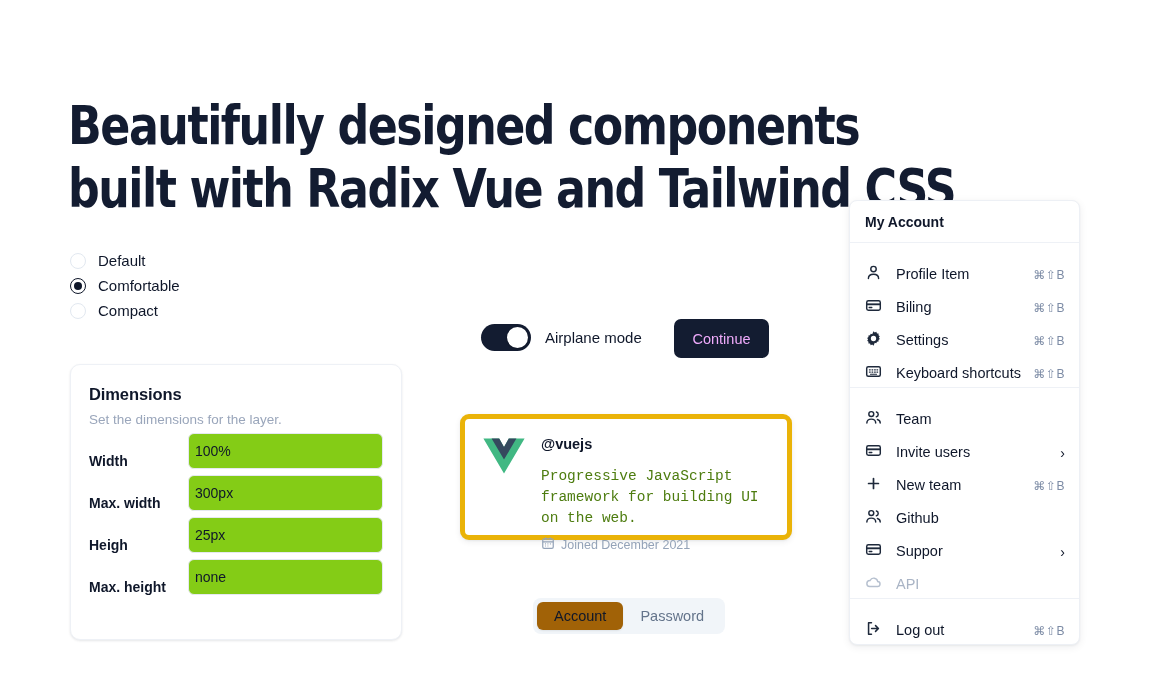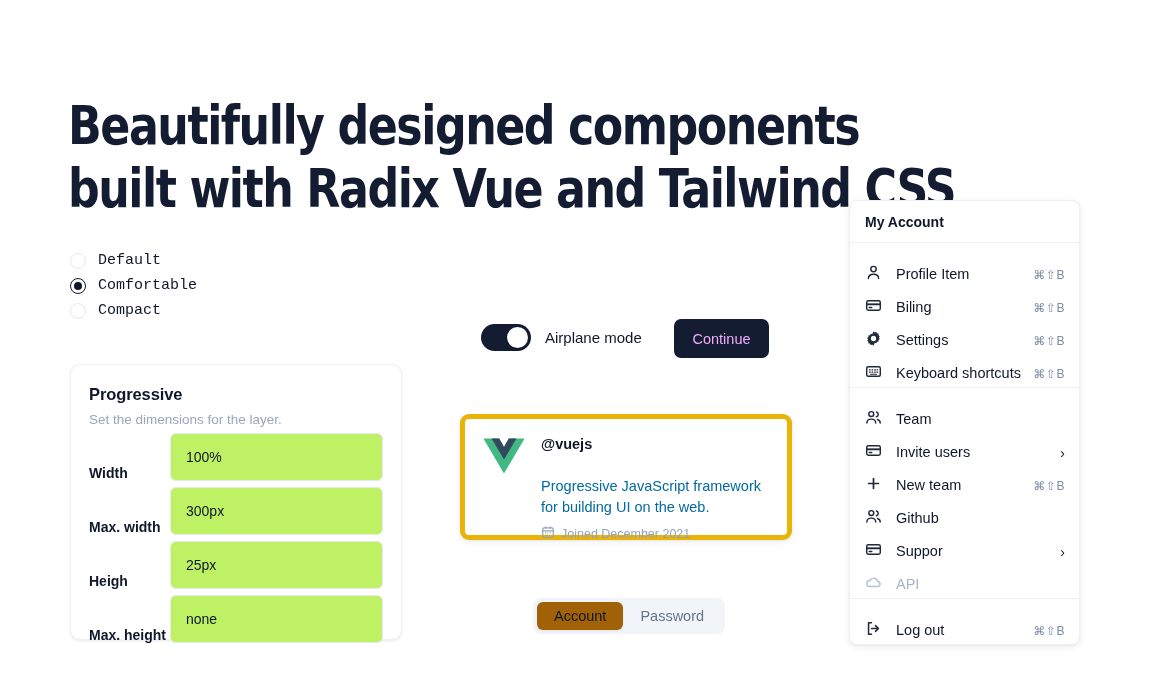--- a/index.html
+++ b/index.html
@@ -22,21 +22,21 @@
     letter-spacing: -1.6px;
     color: #131c31;
     font-family: "DejaVu Sans", sans-serif;
     font-stretch: condensed;
     transform: scaleX(0.93);
     transform-origin: left top;
   }
   .hero .line { display: block; white-space: nowrap; }
 
   
-  .radio-group { position: absolute; left: 70px; top: 248px; font-family: Liberation Mono, monospace; }
+  .radio-group { position: absolute; left: 70px; top: 248px; }
   .radio-row { display: flex; align-items: center; height: 25px; margin-bottom: 0px; }
   .radio-dot {
     width: 16px; height: 16px; border-radius: 50%;
     border: 1.5px solid #e2e8f0; background: #fff;
     display: inline-flex; align-items: center; justify-content: center;
     flex: 0 0 auto;
   }
   .radio-dot.checked { border-color: #0f172a; }
   .radio-dot.checked::after {
     content: ""; width: 8px; height: 8px; border-radius: 50%; background: #0f172a;
@@ -48,24 +48,24 @@
     position: absolute; left: 70px; top: 364px; width: 332px; height: 276px;
     background: #ffffff; border: 1px solid #eef1f6; border-radius: 10px;
     box-shadow: 0 1px 3px rgba(15,23,42,0.07), 0 1px 2px rgba(15,23,42,0.04);
     padding: 20px 18px 18px 18px;
   }
   .dim-title { font-size: 16.5px; font-weight: 600; color: #0f172a; letter-spacing: -0.1px; }
   .dim-sub { font-size: 13.5px; color: #9aa6bb; margin-top: 8px; }
   .dim-row { display: flex; align-items: flex-end; margin-top: 6px; }
   .dim-label { width: 104px; font-size: 14px; font-weight: 600; color: #0f172a; }
   .dim-input {
-    flex: 1 1 auto; height: 48px;
+    flex: 1 1 auto; height: 36px;
     border: 1px solid #e5e9f0; border-radius: 6px;
-    background: #bef264; font-size: 14px; color: #0f172a;
-    padding: 0 15px; font-family: "Liberation Sans", sans-serif;
+    background: #84cc16; font-size: 14px; color: #0f172a;
+    padding: 0 6px; font-family: "Liberation Sans", sans-serif;
     outline: none;
   }
 
   
   .switch-wrap { position: absolute; left: 481px; top: 324px; display: flex; align-items: center; }
   .switch {
     width: 50px; height: 27px; border-radius: 14px; background: #131c31;
     position: relative; flex: 0 0 auto;
   }
   .switch .knob {
@@ -84,21 +84,21 @@
 
   
   .hover-card {
     position: absolute; left: 460px; top: 414px; width: 332px; height: 126px;
     background: #ffffff; border: 5px solid #eab308; border-radius: 9px;
     box-shadow: 0 2px 6px rgba(15,23,42,0.07), 0 1px 2px rgba(15,23,42,0.05);
     display: flex; padding: 17px 18px;
   }
   .vue-logo { width: 42px; height: 40px; flex: 0 0 auto; margin-right: 16px; margin-top: 2px; }
   .hc-handle { font-size: 14.5px; font-weight: 700; color: #0f172a; }
-  .hc-desc { font-size: 14.5px; line-height: 21px; color: #0369a1; margin-top: 24px; max-width: 248px; }
+  .hc-desc { font-size: 14.5px; line-height: 21px; color: #4d7c0f; margin-top: 14px; max-width: 248px; font-family: Liberation Mono, monospace; }
   .hc-joined { display: flex; align-items: center; margin-top: 7px; font-size: 12.5px; color: #94a3b8; }
   .hc-joined svg { margin-right: 6px; }
 
   
   .tabs {
     position: absolute; left: 533px; top: 598px;
     background: #f1f5f9; border-radius: 8px; padding: 4px;
     display: flex; align-items: center;
   }
   .tab {
@@ -150,21 +150,21 @@
         <span class="radio-dot checked"></span>
         <span class="radio-label">Comfortable</span>
       </div>
       <div class="radio-row">
         <span class="radio-dot"></span>
         <span class="radio-label">Compact</span>
       </div>
     </div>
 
   <div class="dimensions-card">
-    <div class="dim-title">Progressive</div>
+    <div class="dim-title">Dimensions</div>
     <div class="dim-sub">Set the dimensions for the layer.</div>
     <div id="dim-fields">
         <div class="dim-row">
           <span class="dim-label">Width</span>
           <input class="dim-input" value="100%" style="">
         </div>
         <div class="dim-row">
           <span class="dim-label">Max. width</span>
           <input class="dim-input" value="300px" style="">
         </div>

